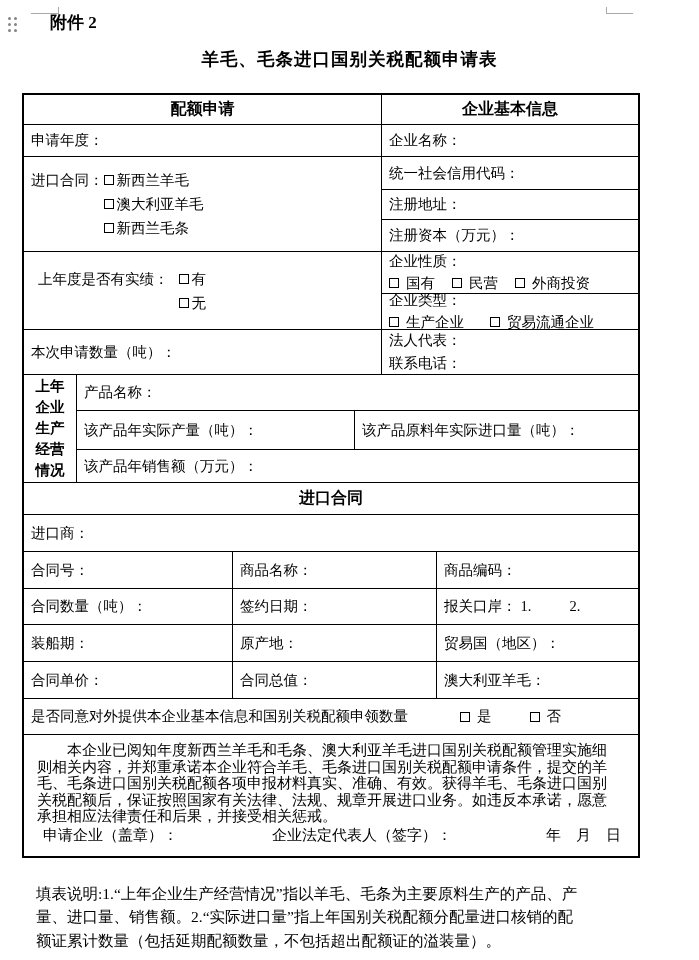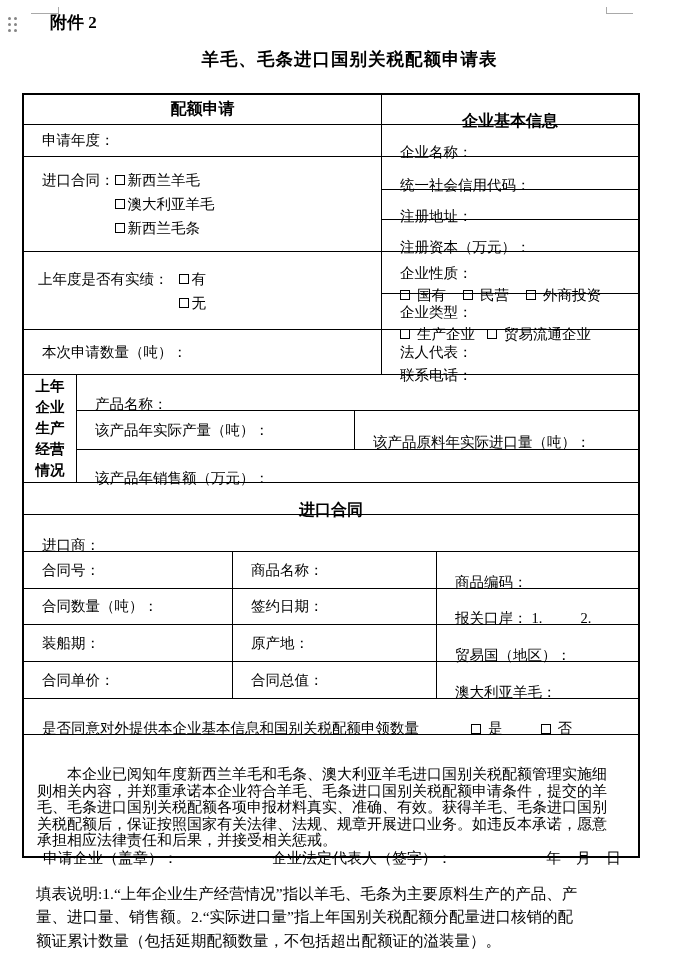--- a/index.html
+++ b/index.html
@@ -16,22 +16,22 @@
   .mark-l{position:absolute;left:31px;top:7px;width:27px;height:6px;
           border-bottom:1px solid #a9a9a9;border-right:1px solid #a9a9a9;}
   .mark-r{position:absolute;left:606px;top:7px;width:26px;height:6px;
           border-bottom:1px solid #a9a9a9;border-left:1px solid #a9a9a9;}
 
   .grid{position:absolute;left:22px;top:93px;width:618px;height:765px;
         box-sizing:border-box;border:2px solid #000;display:grid;
         grid-template-columns:53px 156px 122px 27px 55px 1fr;
         grid-template-rows:30px 32px 33px 30px 32px 42px 36px 45px 36px 39px 33px 32px 37px 37px 36px 37px 37px 36px 1fr;}
   .cell{box-sizing:border-box;border-right:1px solid #000;border-bottom:1px solid #000;
-        display:flex;align-items:center;padding:2px 18px;font-size:14.5px;line-height:1.3;}
-  .no-r{border-right:none;margin-top:24px;}
+        display:flex;align-items:center;padding:2px 7px;font-size:14.5px;line-height:1.3;}
+  .no-r{border-right:none;}
   .no-b{border-bottom:none;}
   .hdr{justify-content:center;font-weight:bold;padding:0;font-size:16px;}
   .colstack{flex-direction:column;align-items:flex-start;justify-content:center;gap:3px;}
   .optwrap{display:flex;align-items:flex-start;}
   .optstack{display:flex;flex-direction:column;}
   .optline{display:flex;align-items:center;line-height:24px;}
   .cbline{display:flex;align-items:center;gap:4px;}
   .cb{display:inline-block;width:8px;height:8px;border:1px solid #000;flex:none;margin-right:3px;}
   .pre{white-space:pre-line;}
   .side-label{justify-content:center;text-align:center;font-weight:bold;
@@ -123,21 +123,21 @@
             <span>民营</span>
           </span>
         <span class="cbline">
             <i class="cb"></i>
             <span>外商投资</span>
           </span>
       </span>
     </div>
     <div class="cell colstack no-r" style="grid-area:7/5/8/7">
       <span>企业类型：</span>
-      <span style="display:flex;gap:12px">
+      <span style="display:flex;gap:26px">
         <span class="cbline">
             <i class="cb"></i>
             <span>生产企业</span>
           </span>
         <span class="cbline">
             <i class="cb"></i>
             <span>贸易流通企业</span>
           </span>
       </span>
     </div>

